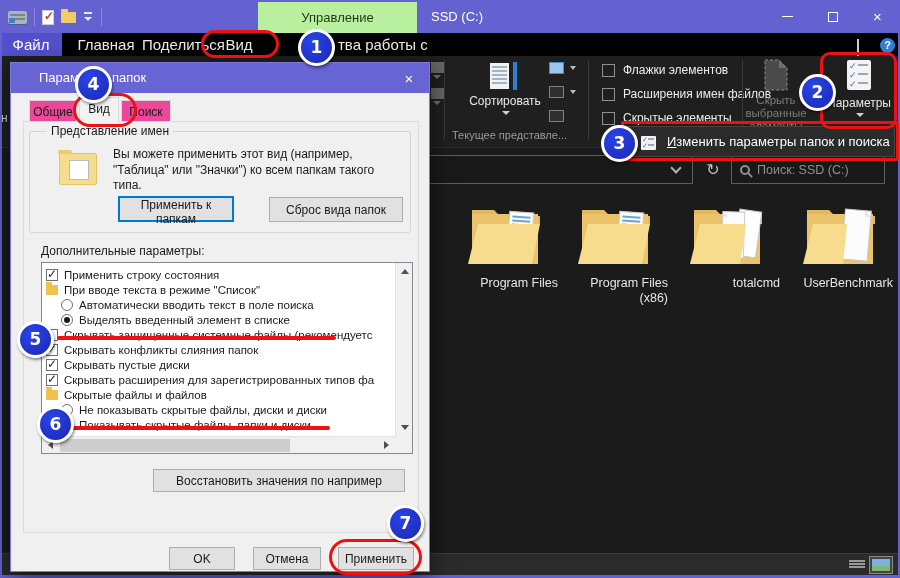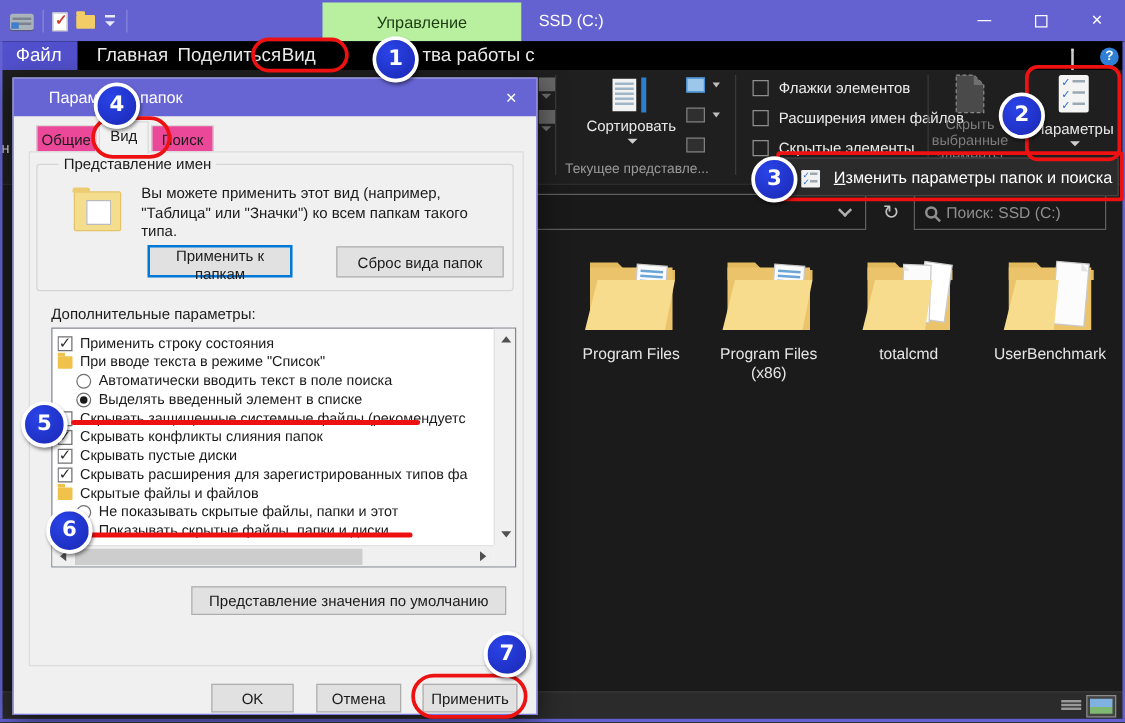--- a/index.html
+++ b/index.html
@@ -70,21 +70,21 @@
                  display:flex; align-items:center; justify-content:center; }
   .search-box { position:absolute; left:731px; top:155px; width:154px; height:29px; background:#191919; border:1px solid #5e5e5e;
                 display:flex; align-items:center; gap:7px; padding:0 8px; }
   .mag { width:10px; height:10px; border:2px solid #8f8f8f; border-radius:50%; position:relative; flex:none; }
   .mag::after { content:""; position:absolute; width:6px; height:2px; background:#8f8f8f; transform:rotate(45deg); right:-5px; bottom:-3px; }
   .search-input { background:transparent; border:none; outline:none; color:#9a9a9a; font-size:12.5px; width:118px;
                   font-family:"Liberation Sans",sans-serif; }
   .search-input::placeholder { color:#8f8f8f; opacity:1; }
 
   
-  .file-item { position:absolute; top:198px; width:106px; text-align:center; }
+  .file-item { position:absolute; top:198px; width:106px; text-align:right; }
   .file-item svg { display:block; margin:0 auto; }
   .file-name { margin-top:4px; color:#e6e6e6; font-size:12.5px; line-height:15px; }
 
   
   .statusbar { position:absolute; left:0; top:553px; width:900px; height:22px; background:#2b2b2b; border-top:1px solid #3a3a3a; }
   .view-details-ico { position:absolute; left:849px; top:5px; width:16px; height:12px; }
   .view-details-ico i { display:block; height:2px; margin:1px 0; background:#9a9a9a; }
   .view-thumb-ico { position:absolute; left:869px; top:2px; width:24px; height:18px; background:#444; border:1px solid #8a8a8a; padding:2px; }
   .view-thumb-ico b { display:block; width:100%; height:100%; background:linear-gradient(#7fb2e0 55%, #7fb870 55%); }
   .bottom-edge { position:absolute; left:0; top:575px; width:900px; height:3px; background:#6462d0; }
@@ -422,39 +422,39 @@
       <div class="lb-row" style="top:109px;">
           <span class="cbx checked"></span>
           <span class="lbl">Скрывать расширения для зарегистрированных типов фа</span>
         </div>
       <div class="lb-row" style="top:124px;">
           <span class="fldr"></span>
           <span class="lbl">Скрытые файлы и файлов</span>
         </div>
       <div class="lb-row" style="top:139px;">
           <span class="rdo ind"></span>
-          <span class="lbl">Не показывать скрытые файлы, папки и этот</span>
+          <span class="lbl">Не показывать скрытые файлы, диски и диски</span>
         </div>
       <div class="lb-row" style="top:154px;">
           <span class="rdo checked ind"></span>
           <span class="lbl">Показывать скрытые файлы, папки и диски</span>
         </div>
       <div class="vscroll">
         <span class="tri up"></span>
         <span class="tri dn"></span>
       </div>
       <div class="hscroll">
         <span class="tri lf"></span>
         <span class="tri rt"></span>
         <span class="h-thumb"></span>
       </div>
       <div class="sc-corner"></div>
     </div>
 
-    <button class="btn abs" style="left:142px; top:406px; width:252px; height:23px;">Представление значения по умолчанию</button>
+    <button class="btn abs" style="left:142px; top:406px; width:252px; height:23px;">Восстановить значения по например</button>
 
     <button class="btn abs" style="left:158px; top:484px; width:66px; height:23px;">OK</button>
     <button class="btn abs" style="left:242px; top:484px; width:68px; height:23px;">Отмена</button>
     <button class="btn abs" style="left:327px; top:484px; width:76px; height:23px;">Применить</button>
   </div>
 
   <div class="ann red-ellipse" style="left:201px; top:30px; width:78px; height:28px; border-radius:14px;"></div>
   <div class="ann red-box" style="left:820px; top:52px; width:77px; height:77px;"></div>
   <div class="ann red-box" style="left:621px; top:121px; width:278px; height:40px; border-radius:3px;"></div>
   <div class="ann red-ellipse" style="left:73px; top:93px; width:64px; height:34px; border-radius:17px;"></div>

